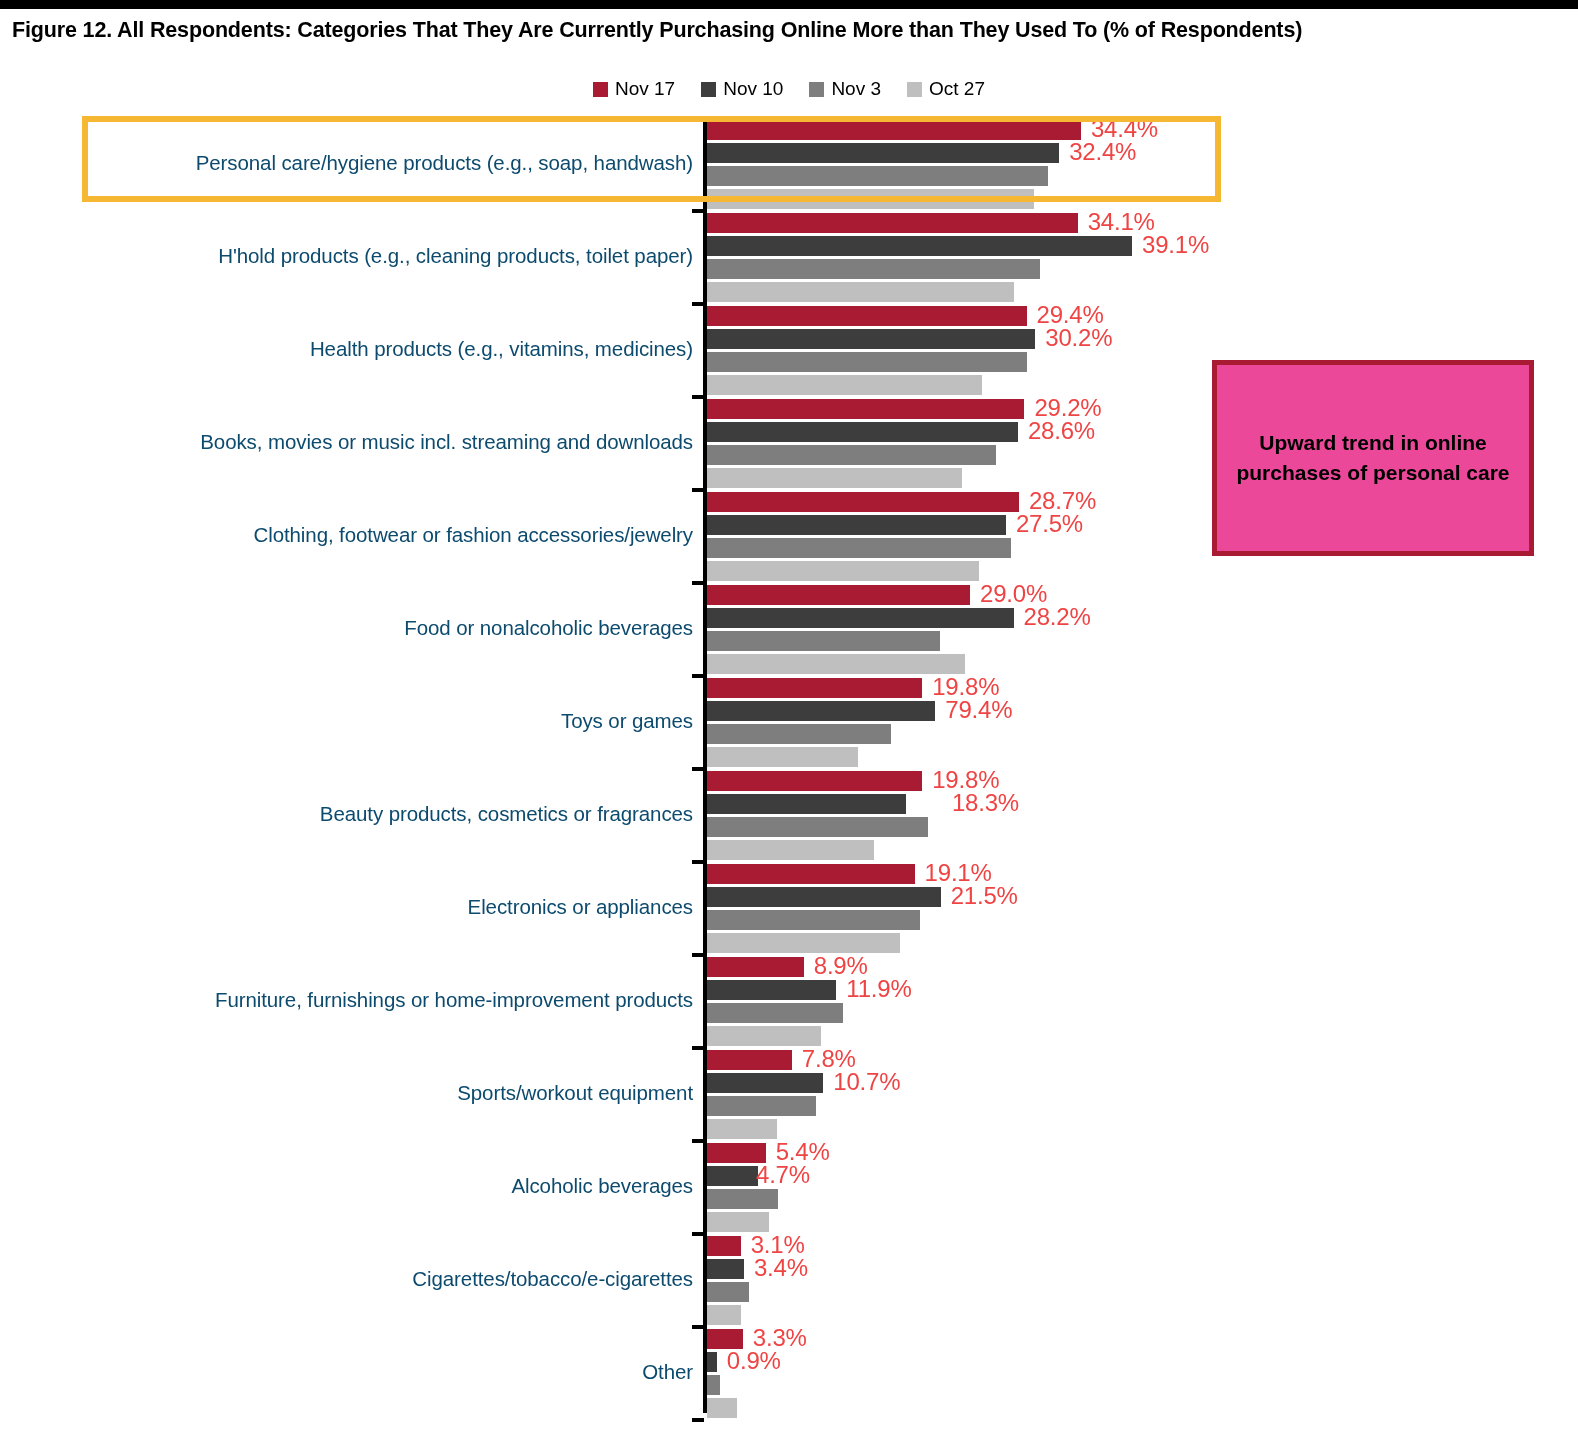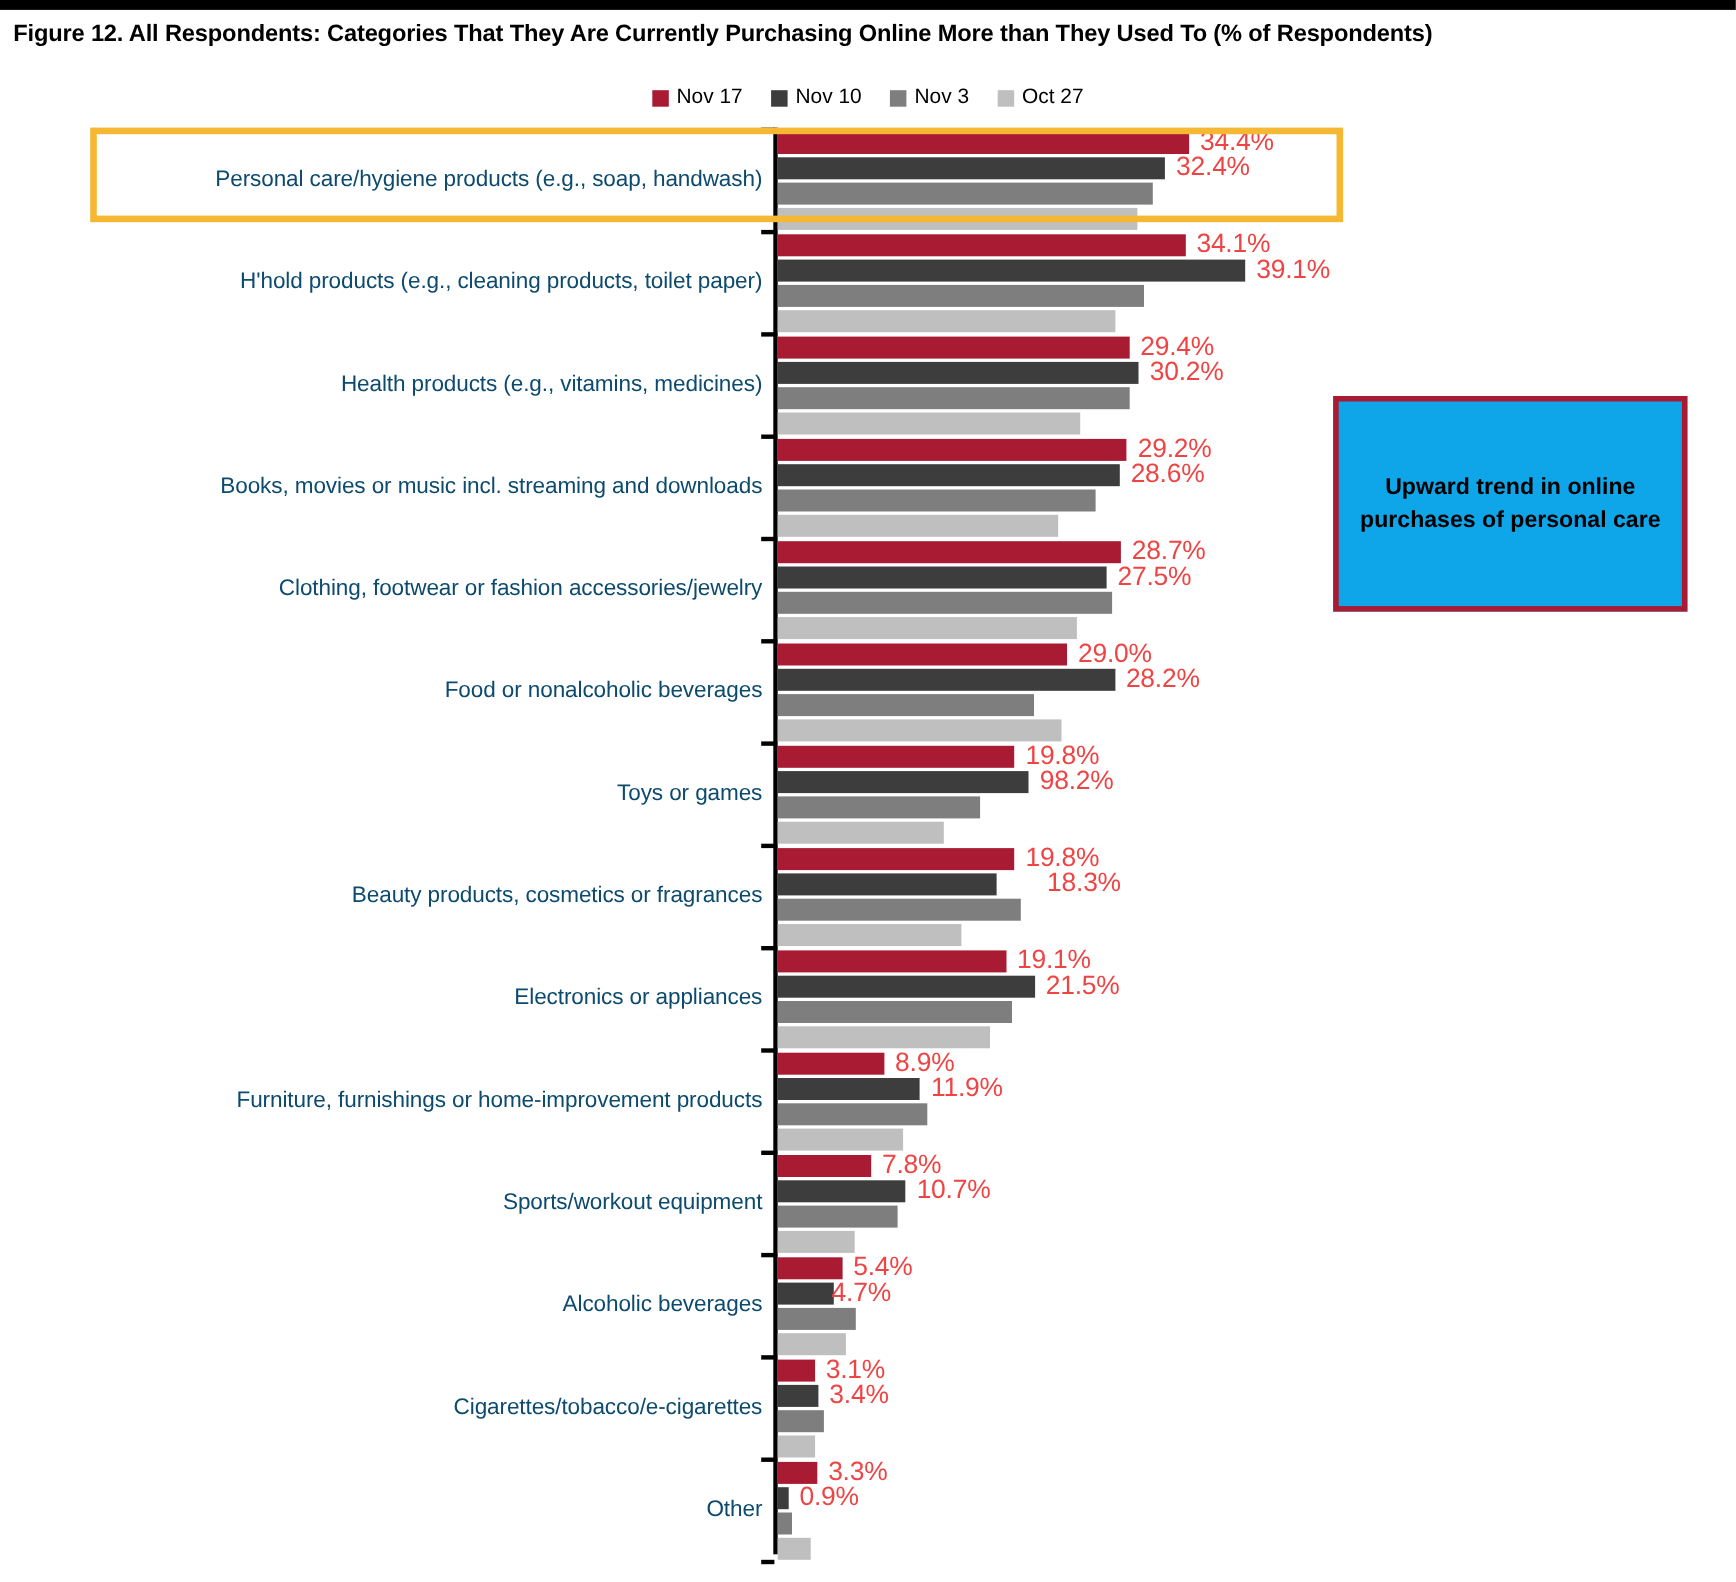--- a/index.html
+++ b/index.html
@@ -155,21 +155,21 @@
     border: 5px solid #a91b32;
     box-sizing: border-box;
     display: flex;
     align-items: center;
     justify-content: center;
     text-align: center;
     font-size: 21px;
     font-weight: bold;
     line-height: 1.42;
     color: #000000;
-    background: #0ea5e9;
+    background: #ec4899;
   }
 </style>
 </head>
 <body>
 
 <div id="topbar"></div>
 
 <div id="title">Figure 12. All Respondents: Categories That They Are Currently Purchasing Online More than They Used To (% of Respondents)</div>
 
 <div id="legend">
@@ -315,21 +315,21 @@
     <div class="tick" style="top: 465px;"></div>
     <div class="group" style="top: 558px;">
       <div class="cat-label">Toys or games</div>
       <div class="bars">
         <div class="barrow">
           <div class="bar" style="width: 215.226px; background: rgb(169, 27, 50);"></div>
           <span class="vallabel" style="left: 225.226px;">19.8%</span>
         </div>
         <div class="barrow">
           <div class="bar" style="width: 228.27px; background: rgb(61, 61, 61);"></div>
-          <span class="vallabel" style="left: 238.27px;">98.2%</span>
+          <span class="vallabel" style="left: 238.27px;">79.4%</span>
         </div>
         <div class="barrow">
           <div class="bar" style="width: 183.703px; background: rgb(126, 126, 126);"></div>
         </div>
         <div class="barrow">
           <div class="bar" style="width: 151.093px; background: rgb(191, 191, 191);"></div>
         </div>
       </div>
     </div>
     <div class="tick" style="top: 558px;"></div>

